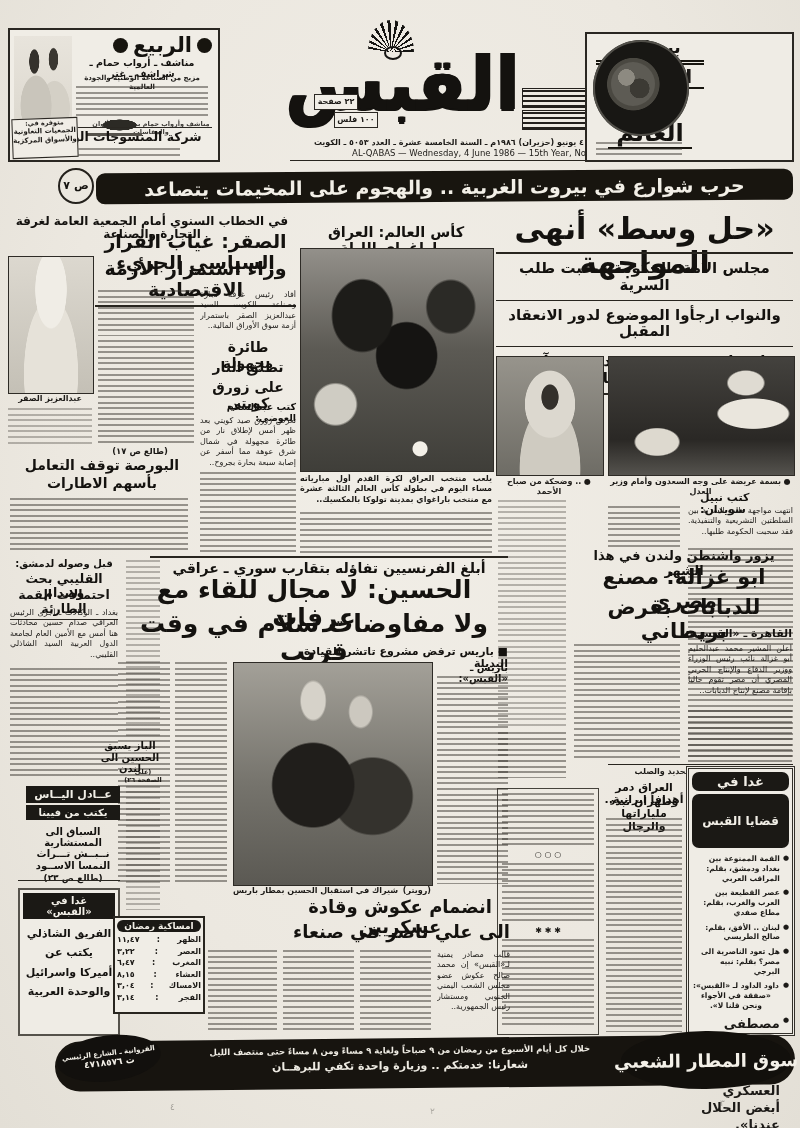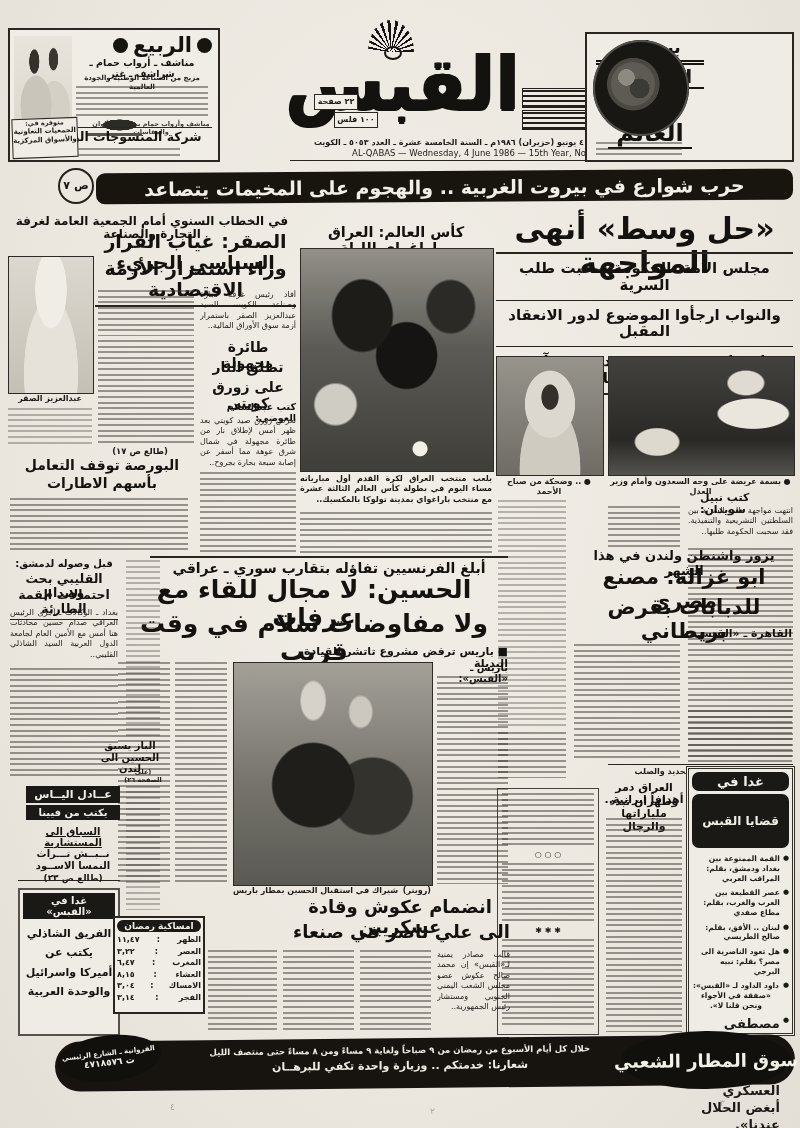--- a/index.html
+++ b/index.html
@@ -123,20 +123,21 @@
   <div class="abs greek" style="left:608px;top:506px;width:72px;height:44px;"></div>
   <div class="abs greek" style="left:688px;top:548px;width:105px;height:210px;"></div>
 
   <div class="abs greek lt" style="left:498px;top:500px;width:68px;height:226px;"></div>
   <div class="abs greek" style="left:498px;top:732px;width:68px;height:46px;"></div>
 
   <div class="abs hl" style="left:574px;top:549px;width:220px;font-size:13px;">يزور واشنطن ولندن في هذا الشهر</div>
   <div class="abs hl" style="left:574px;top:566px;width:220px;font-size:21px;font-weight:900;">ابو غزالة: مصنع مصري</div>
   <div class="abs hl" style="left:574px;top:596px;width:220px;font-size:21px;font-weight:900;">للدبابات بقرض بريطاني</div>
   <div class="abs hl" style="left:644px;top:628px;width:148px;font-size:11px;text-align:right;">القاهرة ـ «القبس»:</div>
+  <div class="abs tiny just" style="left:688px;top:644px;width:104px;height:64px;overflow:hidden;">أعلن المشير محمد عبدالحليم أبو غزالة نائب رئيس الوزراء ووزير الدفاع والإنتاج الحربي المصري أن مصر تقوم حالياً بإقامة مصنع لإنتاج الدبابات..</div>
   <div class="abs greek" style="left:688px;top:710px;width:104px;height:52px;"></div>
   <div class="abs greek" style="left:574px;top:644px;width:106px;height:118px;"></div>
   <div class="abs cap" style="left:608px;top:764px;width:185px;border-top:1px solid #28251f;padding-top:2px;">بالتنسيق مع شركة الحديد والصلب</div>
 
   <div class="abs hl" style="left:604px;top:782px;width:80px;font-size:11px;">العراق دمر أهدافاً ايرانية..</div>
   <div class="abs hl" style="left:604px;top:796px;width:80px;font-size:11px;">وطهران تبدد ملياراتها والرجال</div>
   <div class="abs greek" style="left:606px;top:818px;width:76px;height:214px;"></div>
 
   <div class="abs" style="left:686px;top:766px;width:109px;height:270px;border:3px double #33302a;background:#efece5;padding:3px;box-sizing:border-box;">
     <div class="darkbar" style="font-size:13px;border-radius:7px;padding:2px 0;">غدا في</div>
@@ -242,21 +243,21 @@
 
   <div class="abs greek lt" style="left:126px;top:560px;width:34px;height:176px;"></div>
   <div class="abs hl" style="left:100px;top:740px;width:60px;font-size:10px;">الباز يسبق</div>
   <div class="abs hl" style="left:100px;top:752px;width:60px;font-size:10px;">الحسين الى لندن</div>
   <div class="abs cap" style="left:122px;top:768px;width:42px;font-size:6.5px;">(على الصفحة ٢٦)</div>
   <div class="abs greek lt" style="left:126px;top:780px;width:34px;height:130px;"></div>
 
   <div class="abs" style="left:26px;top:786px;width:94px;">
     <div class="darkbar" style="font-size:11px;padding:2px 0;">عــادل اليــاس</div>
     <div class="darkbar" style="font-size:10px;padding:2px 0;margin-top:2px;">يكتب من فيينا</div>
-    <div class="hl" style="font-size:10px;margin-top:6px;text-decoration:underline;">السباق الى المستشارية</div>
+    <div class="hl" style="font-size:10px;margin-top:6px;">السباق الى المستشارية</div>
     <div class="hl" style="font-size:10px;">نــبــش تـــراث</div>
     <div class="hl" style="font-size:10px;">النمسا الاســود</div>
     <div class="hl" style="font-size:9px;margin-top:2px;">(طالع ص ٢٣)</div>
   </div>
   <div class="abs rule" style="left:18px;top:880px;width:102px;height:1px;"></div>
 
   <div class="abs" style="left:18px;top:888px;width:102px;height:148px;border:2px solid #55524b;padding:3px;box-sizing:border-box;background:#efece5;">
     <div class="darkbar" style="font-size:10px;padding:2px 12px;">غدا في «القبس»</div>
     <div class="hl" style="font-size:11px;margin-top:9px;">الفريق الشاذلي</div>
     <div class="hl" style="font-size:11px;margin-top:7px;">يكتب عن</div>

